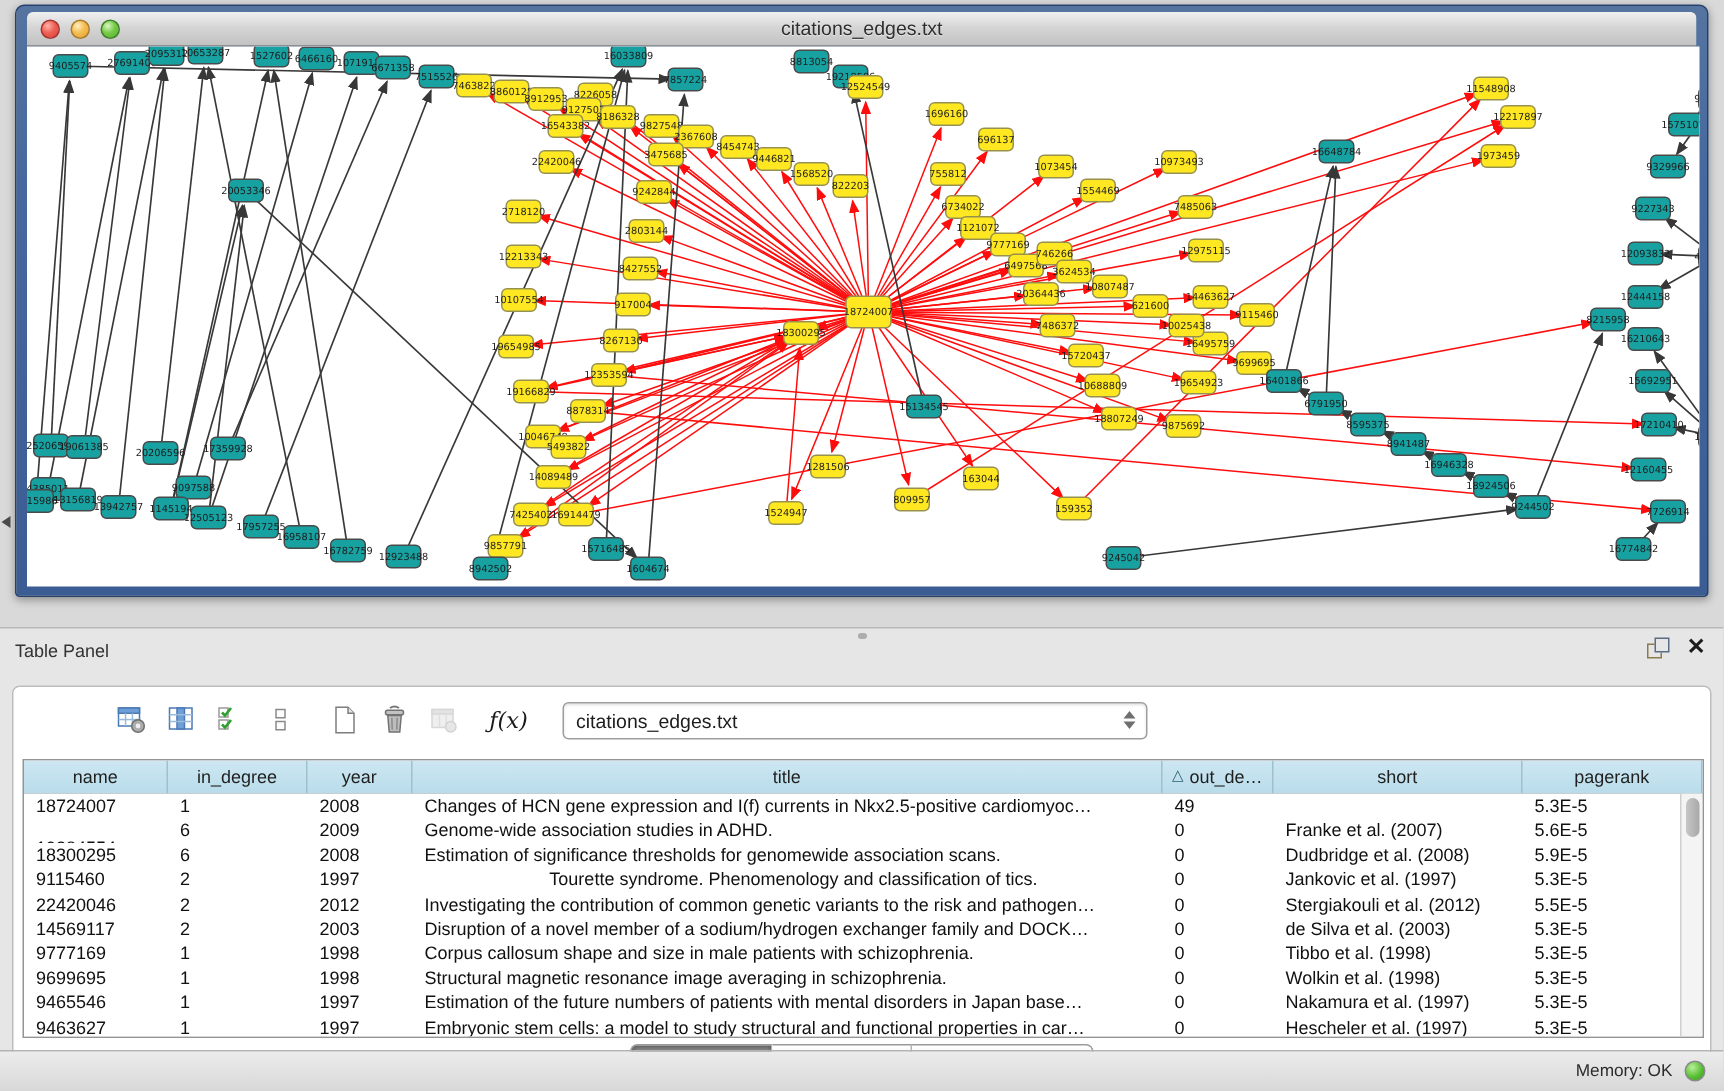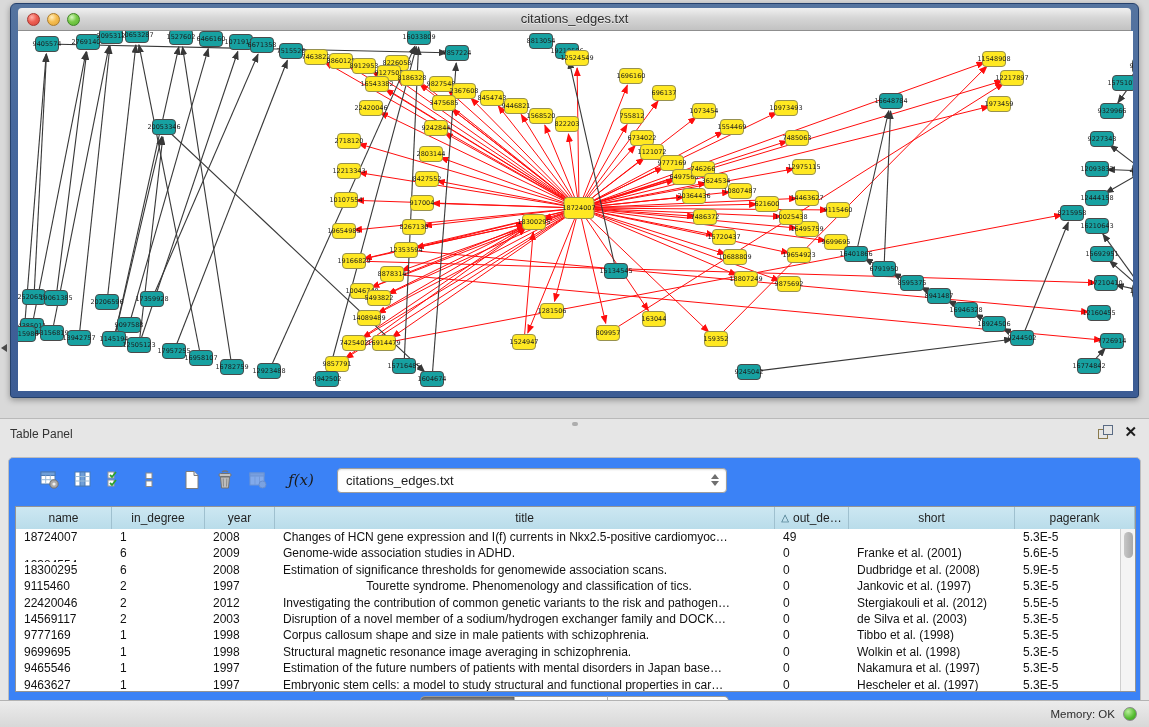--- a/index.html
+++ b/index.html
@@ -54,21 +54,21 @@
   .panel-drag-dot{position:absolute;left:572px;top:3px;width:6px;height:4px;border-radius:2px;background:#adadad;}
   .panel-head{height:30px;position:relative;}
   .panel-title{position:absolute;left:10px;top:8px;font-size:12px;color:#333;}
   .panel-btns{position:absolute;right:12px;top:6px;display:flex;gap:12px;align-items:center;}
   .float-icon{width:14px;height:14px;position:relative;display:inline-block;}
   .float-icon .b{position:absolute;left:0;top:4px;width:8px;height:8px;border:1.5px solid #8a7a4d;background:#e6e6e6;}
   .float-icon .f{position:absolute;left:5px;top:0;width:8px;height:8px;border:1.5px solid #5a6b84;background:#e6e6e6;}
   .close-x{font-size:15px;font-weight:bold;color:#1c1c1c;line-height:14px;cursor:default;}
   .panel-box{
     position:absolute;left:8px;top:38px;width:1133px;height:258px;
-    background:#3b82f6;border:1px solid #bdbdbd;border-radius:5px;box-sizing:border-box;
+    background:#ffffff;border:1px solid #bdbdbd;border-radius:5px;box-sizing:border-box;padding-left:38px;
   }
   
   .ttoolbar{height:44px;display:flex;align-items:center;padding-left:30px;}
   .tool{width:22px;height:22px;margin-right:11px;display:flex;align-items:center;justify-content:center;}
   .tool.gap{margin-left:10px;}
   .tool.disabled{opacity:.45;}
   .fx{font-family:"DejaVu Serif",serif;font-style:italic;font-size:15px;color:#1a1a1a;}
   .combo{
     margin-left:14px;width:388px;height:23px;background:#ffffff;
     border:1px solid #9e9e9e;border-radius:4px;display:flex;align-items:center;
@@ -914,21 +914,21 @@
             <div class="tcell" style="width: 74px;">49</div>
             <div class="tcell" style="width: 166px; margin-top: 47px;">Yano et al. (2008)</div>
             <div class="tcell" style="flex: 1 1 0%;">5.3E-5</div>
           </div>
           <div class="trow">
             <div class="tcell" style="width: 96px; margin-top: 12px;">19384554</div>
             <div class="tcell" style="width: 93px;">6</div>
             <div class="tcell" style="width: 70px;">2009</div>
             <div class="tcell" style="width: 500px;">Genome-wide association studies in ADHD.</div>
             <div class="tcell" style="width: 74px;">0</div>
-            <div class="tcell" style="width: 166px;">Franke et al. (2001)</div>
+            <div class="tcell" style="width: 166px;">Franke et al. (2007)</div>
             <div class="tcell" style="flex: 1 1 0%;">5.6E-5</div>
           </div>
           <div class="trow">
             <div class="tcell" style="width: 96px;">18300295</div>
             <div class="tcell" style="width: 93px;">6</div>
             <div class="tcell" style="width: 70px;">2008</div>
             <div class="tcell" style="width: 500px;">Estimation of significance thresholds for genomewide association scans.</div>
             <div class="tcell" style="width: 74px;">0</div>
             <div class="tcell" style="width: 166px;">Dudbridge et al. (2008)</div>
             <div class="tcell" style="flex: 1 1 0%;">5.9E-5</div>

